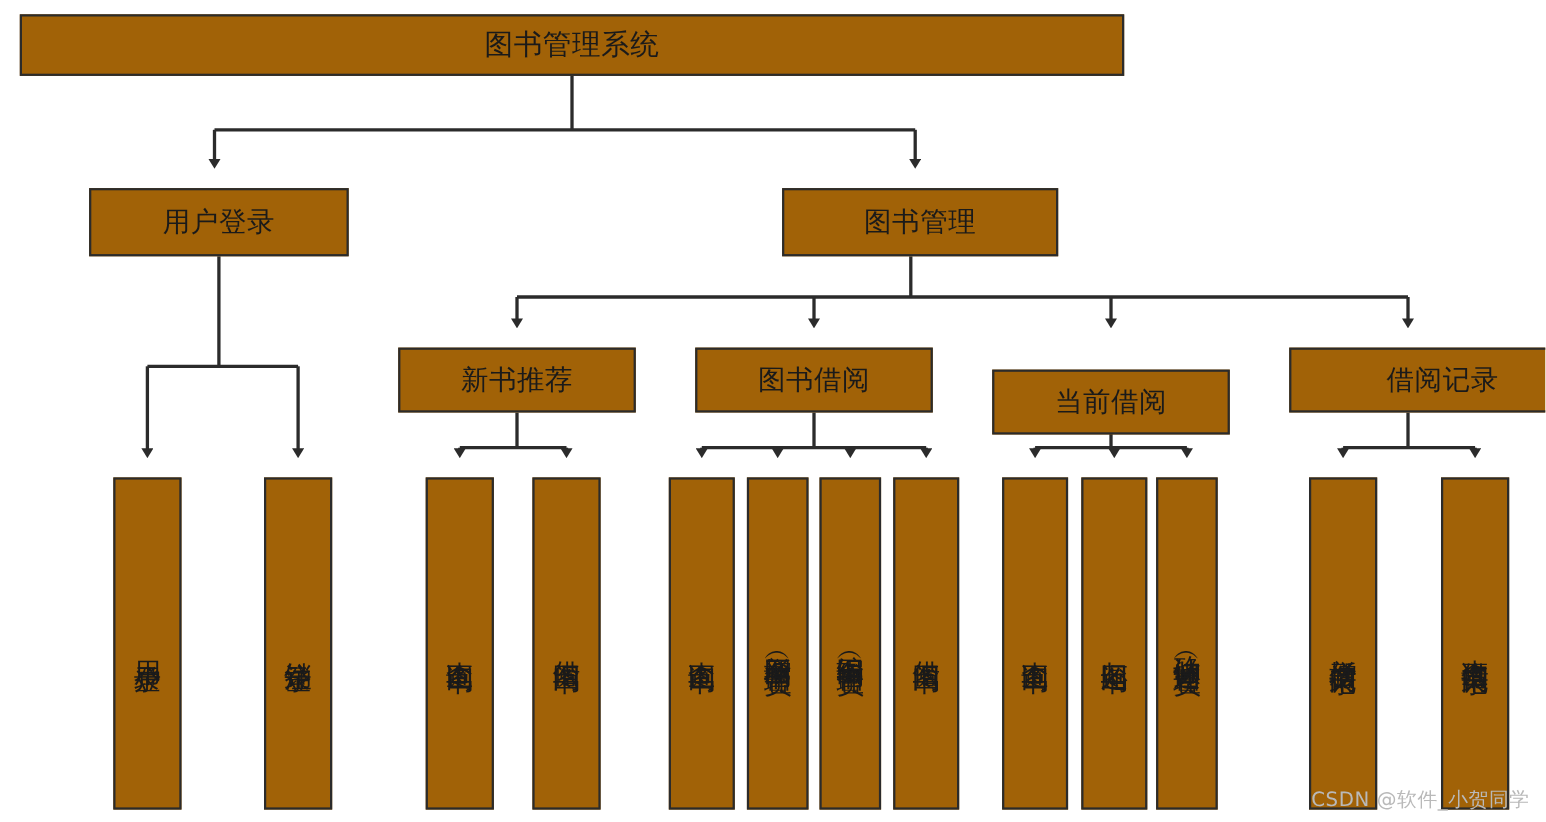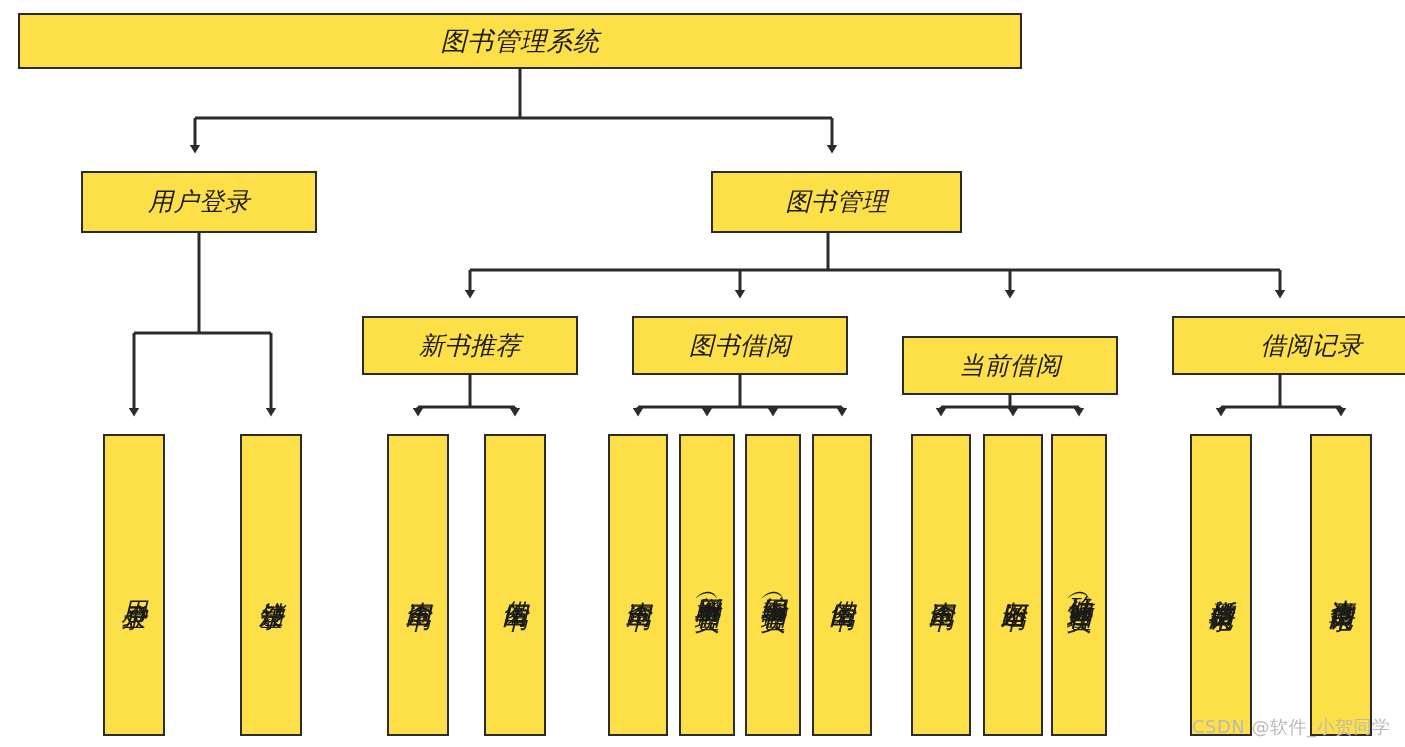--- a/index.html
+++ b/index.html
@@ -21,26 +21,25 @@
     position: absolute;
     left: 0;
     top: 0;
     width: 1405px;
     height: 747px;
   }
   .node-box {
     position: absolute;
     box-sizing: border-box;
     border: 2.5px solid #2b2b2b;
-    background: #fde047;
+    background: #a16207;
     display: flex;
     align-items: center;
     justify-content: center;
     color: #1a1a1a;
-    font-style: italic;
   }
   .node-label-h {
     font-size: 25px;
     line-height: 1.1;
     letter-spacing: 0.5px;
     white-space: nowrap;
   }
   .node-box.root .node-label-h {
     font-size: 26px;
   }

